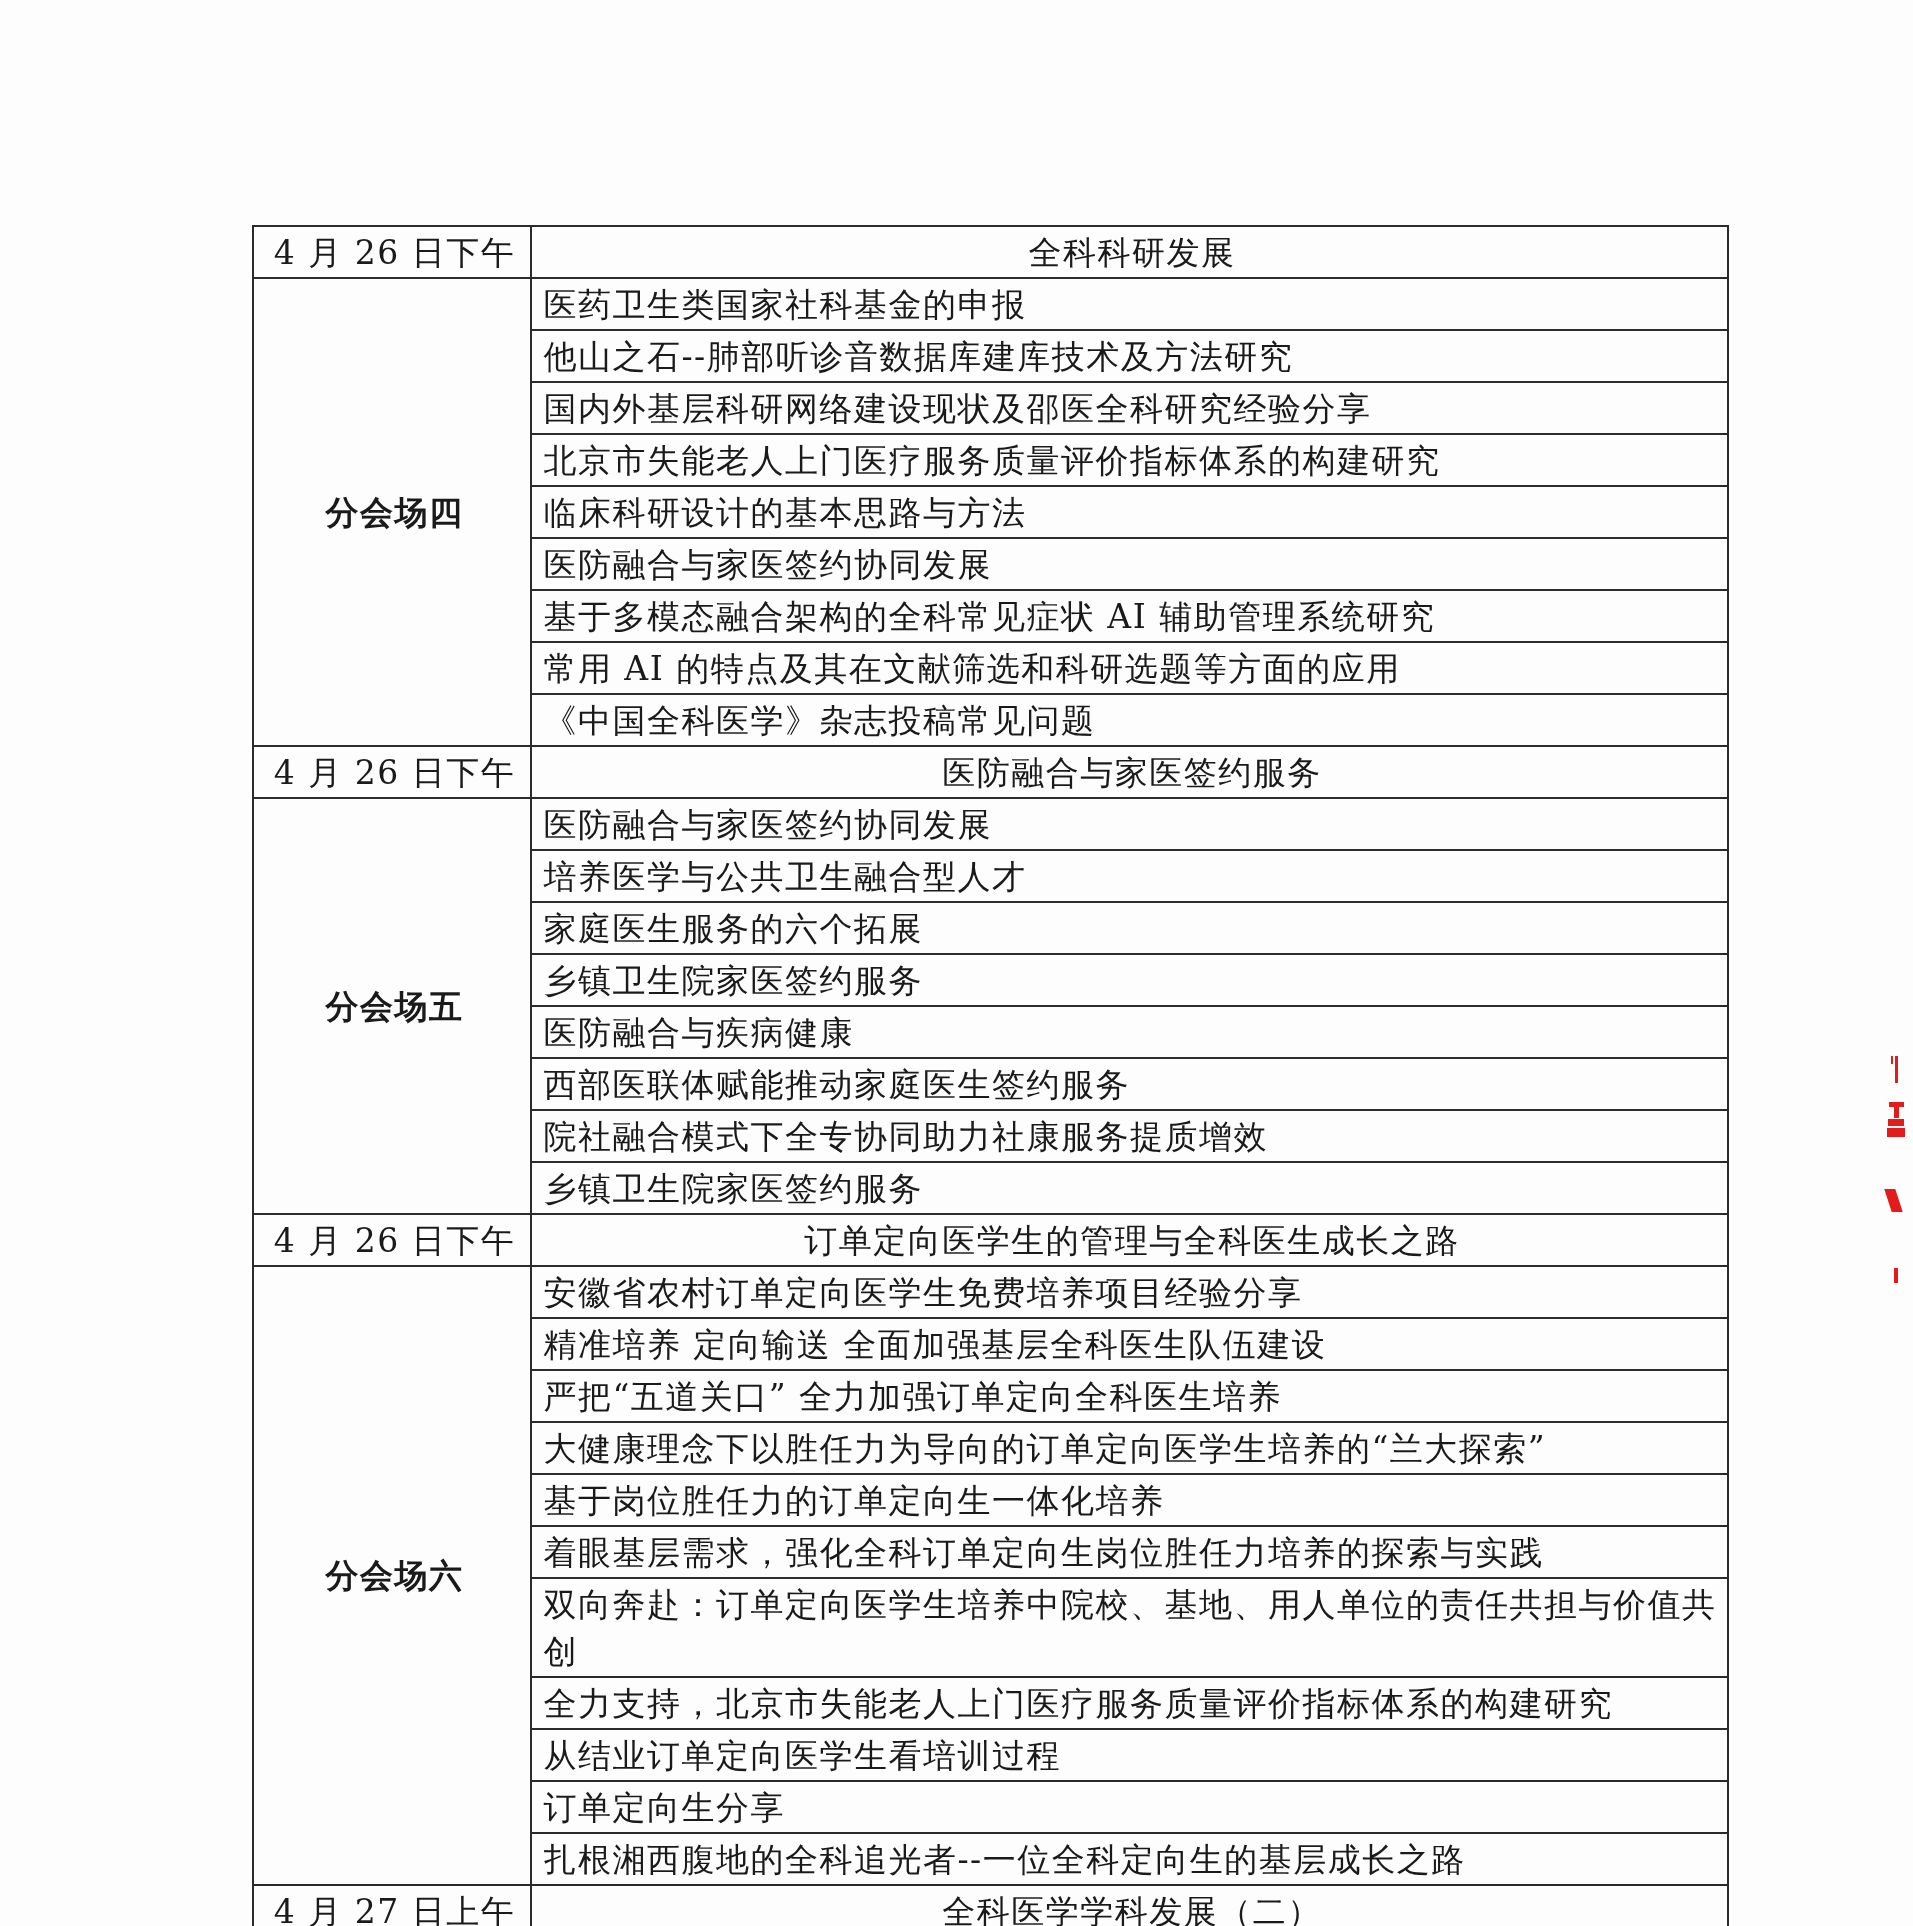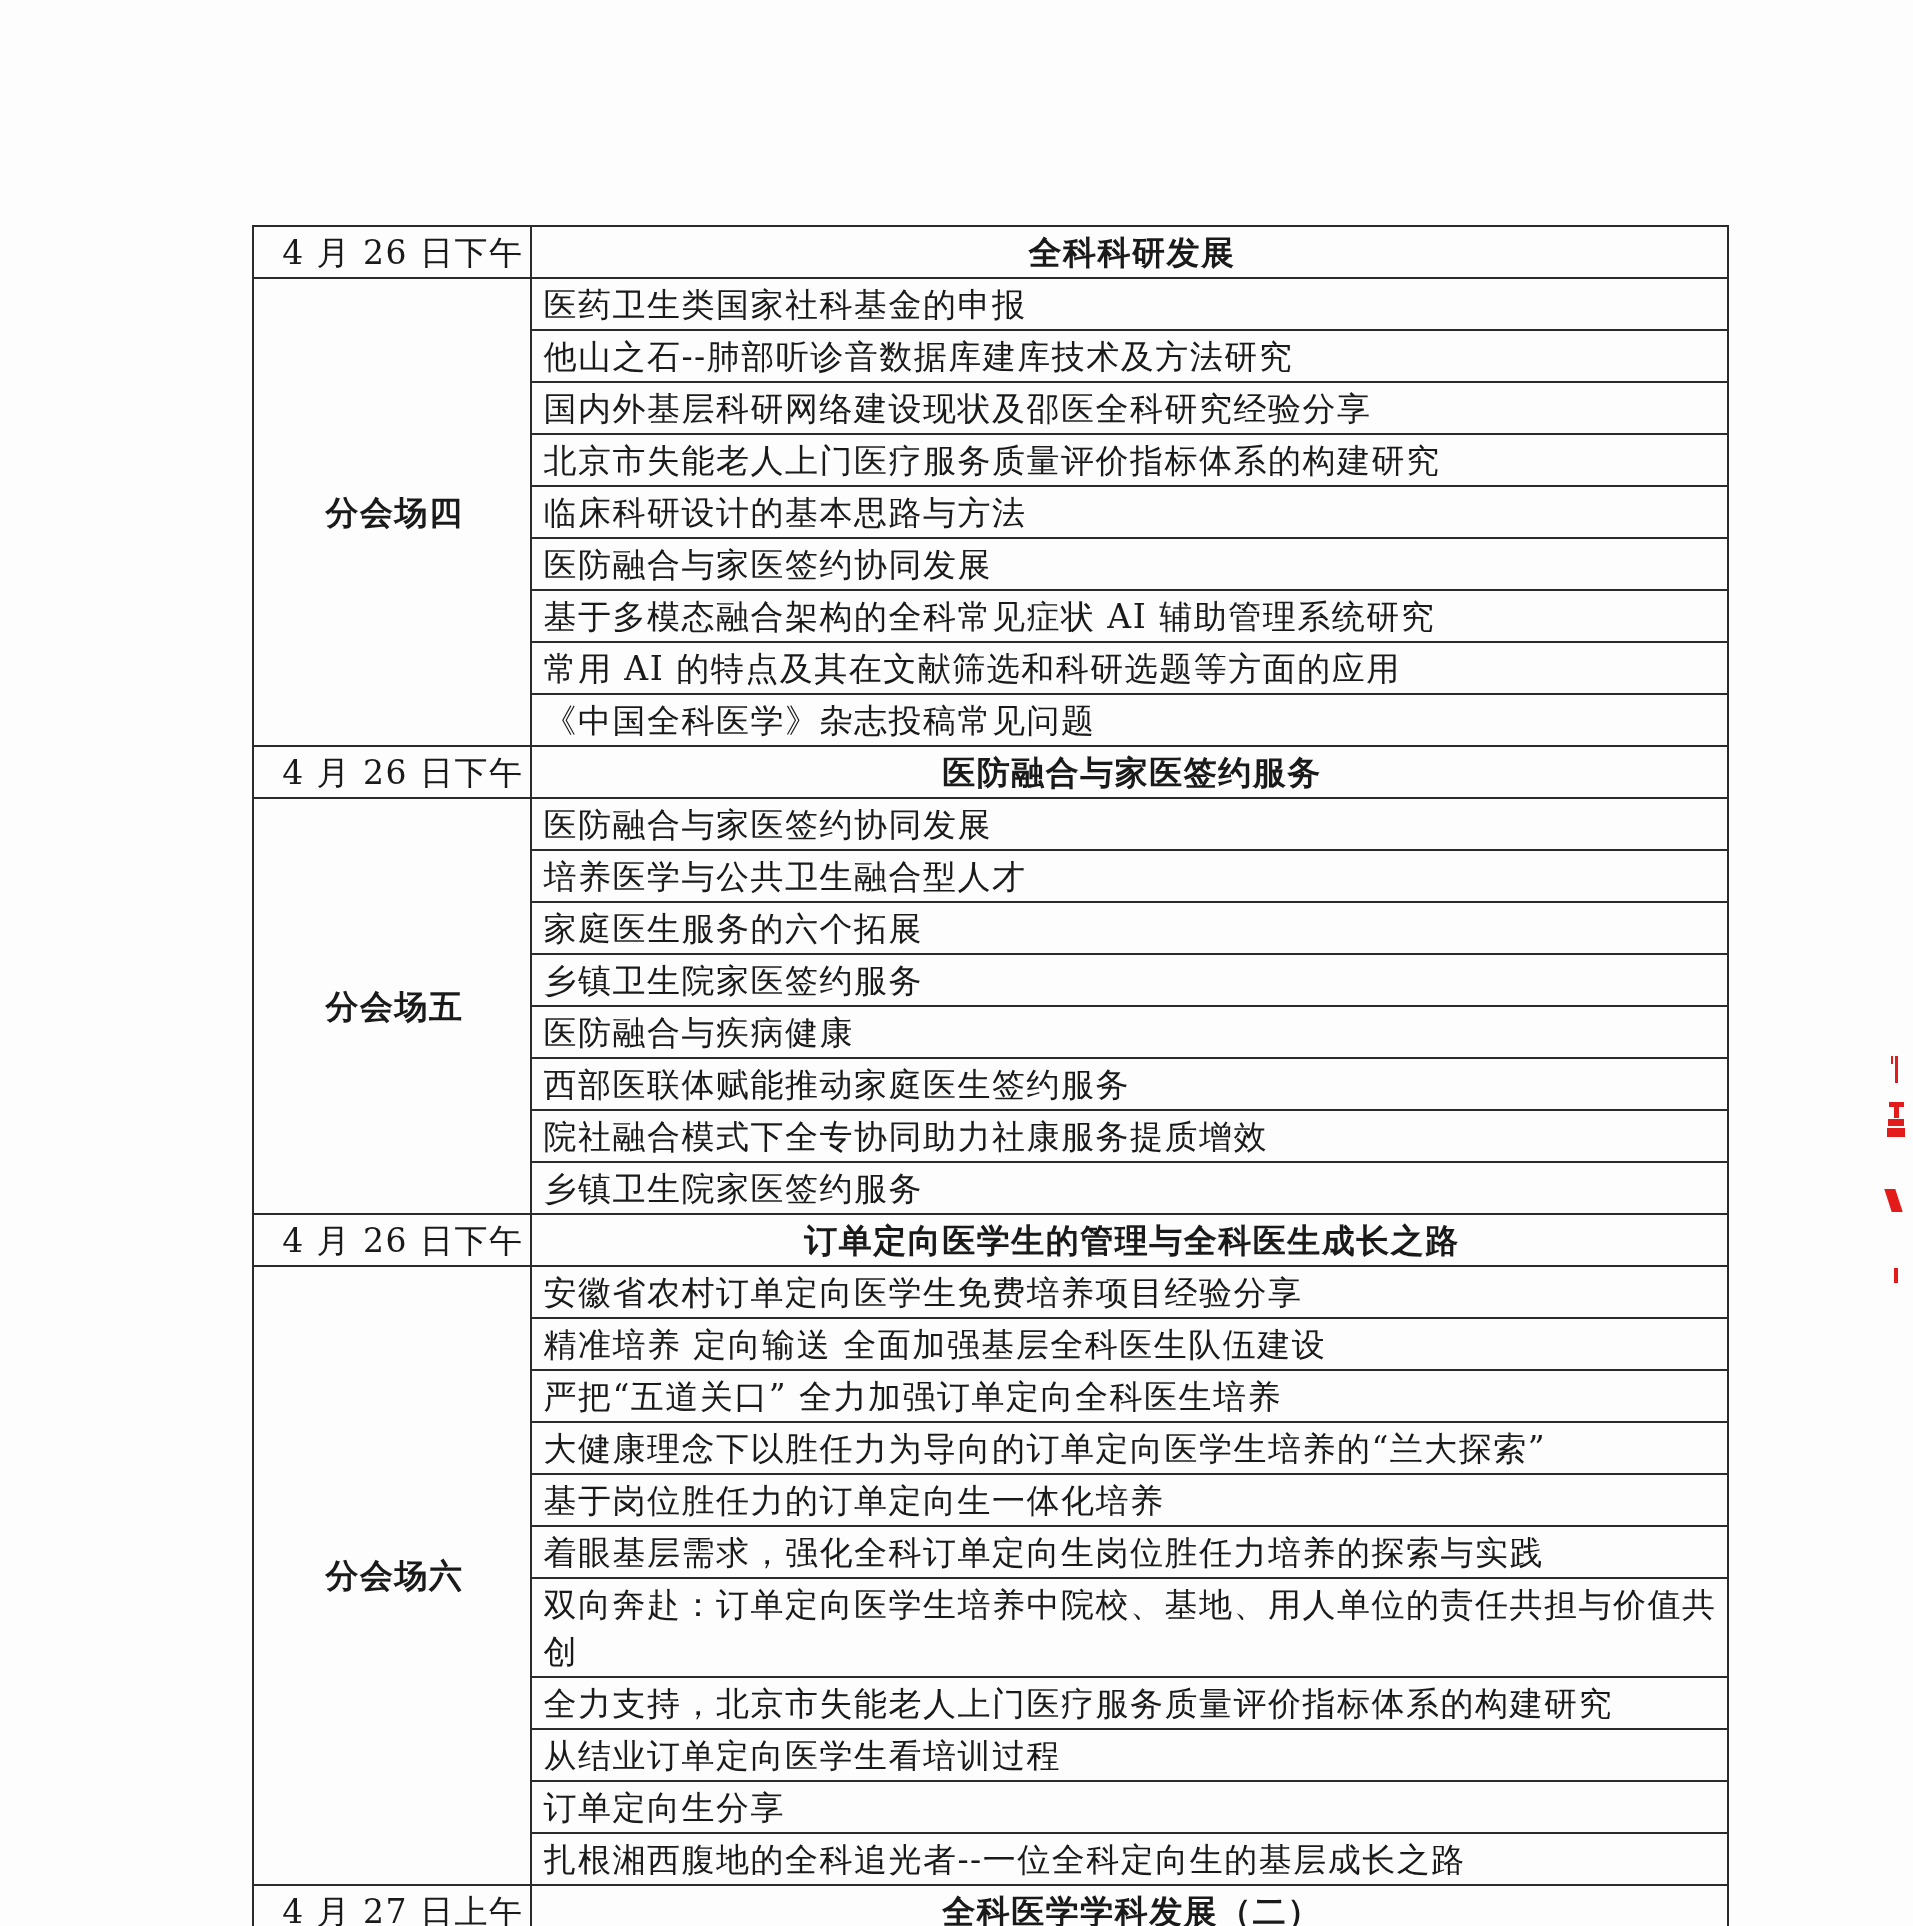--- a/index.html
+++ b/index.html
@@ -11,23 +11,23 @@
     border-collapse: collapse; table-layout: fixed;
   }
   table.schedule td {
     border: 2.3px solid #2b2b2b;
     font-size: 33px; line-height: 47px;
     padding: 1.5px 6.2px 1.5px 11.6px;
     vertical-align: middle;
     word-break: break-all;
     letter-spacing: 1.5px;
   }
-  td.date-cell { width: 258px; text-align: right; padding: 1.5px 3.9px; white-space: nowrap; letter-spacing: 3.1px; }
+  td.date-cell { width: 258px; text-align: center; padding: 1.5px 3.9px; white-space: nowrap; letter-spacing: 3.1px; }
   td.venue-cell { text-align: center; padding: 1.5px 3.9px; letter-spacing: 2.3px; font-weight: bold; }
-  td.title-cell { text-align: center; font-weight: bold; letter-spacing: 2.3px; }
+  td.title-cell { text-align: center; font-weight: normal; letter-spacing: 2.3px; }
   td.item-cell { text-align: left; margin-top: 28px; }
   .stamp-mark {
     position: absolute; left: 1880px; top: 1025px; width: 27px; height: 277px;
   }
   .stamp-mark span { position: absolute; background: #e31b1b; display: block; }
 </style>
 </head>
 <body>
 
 <div class="page">

